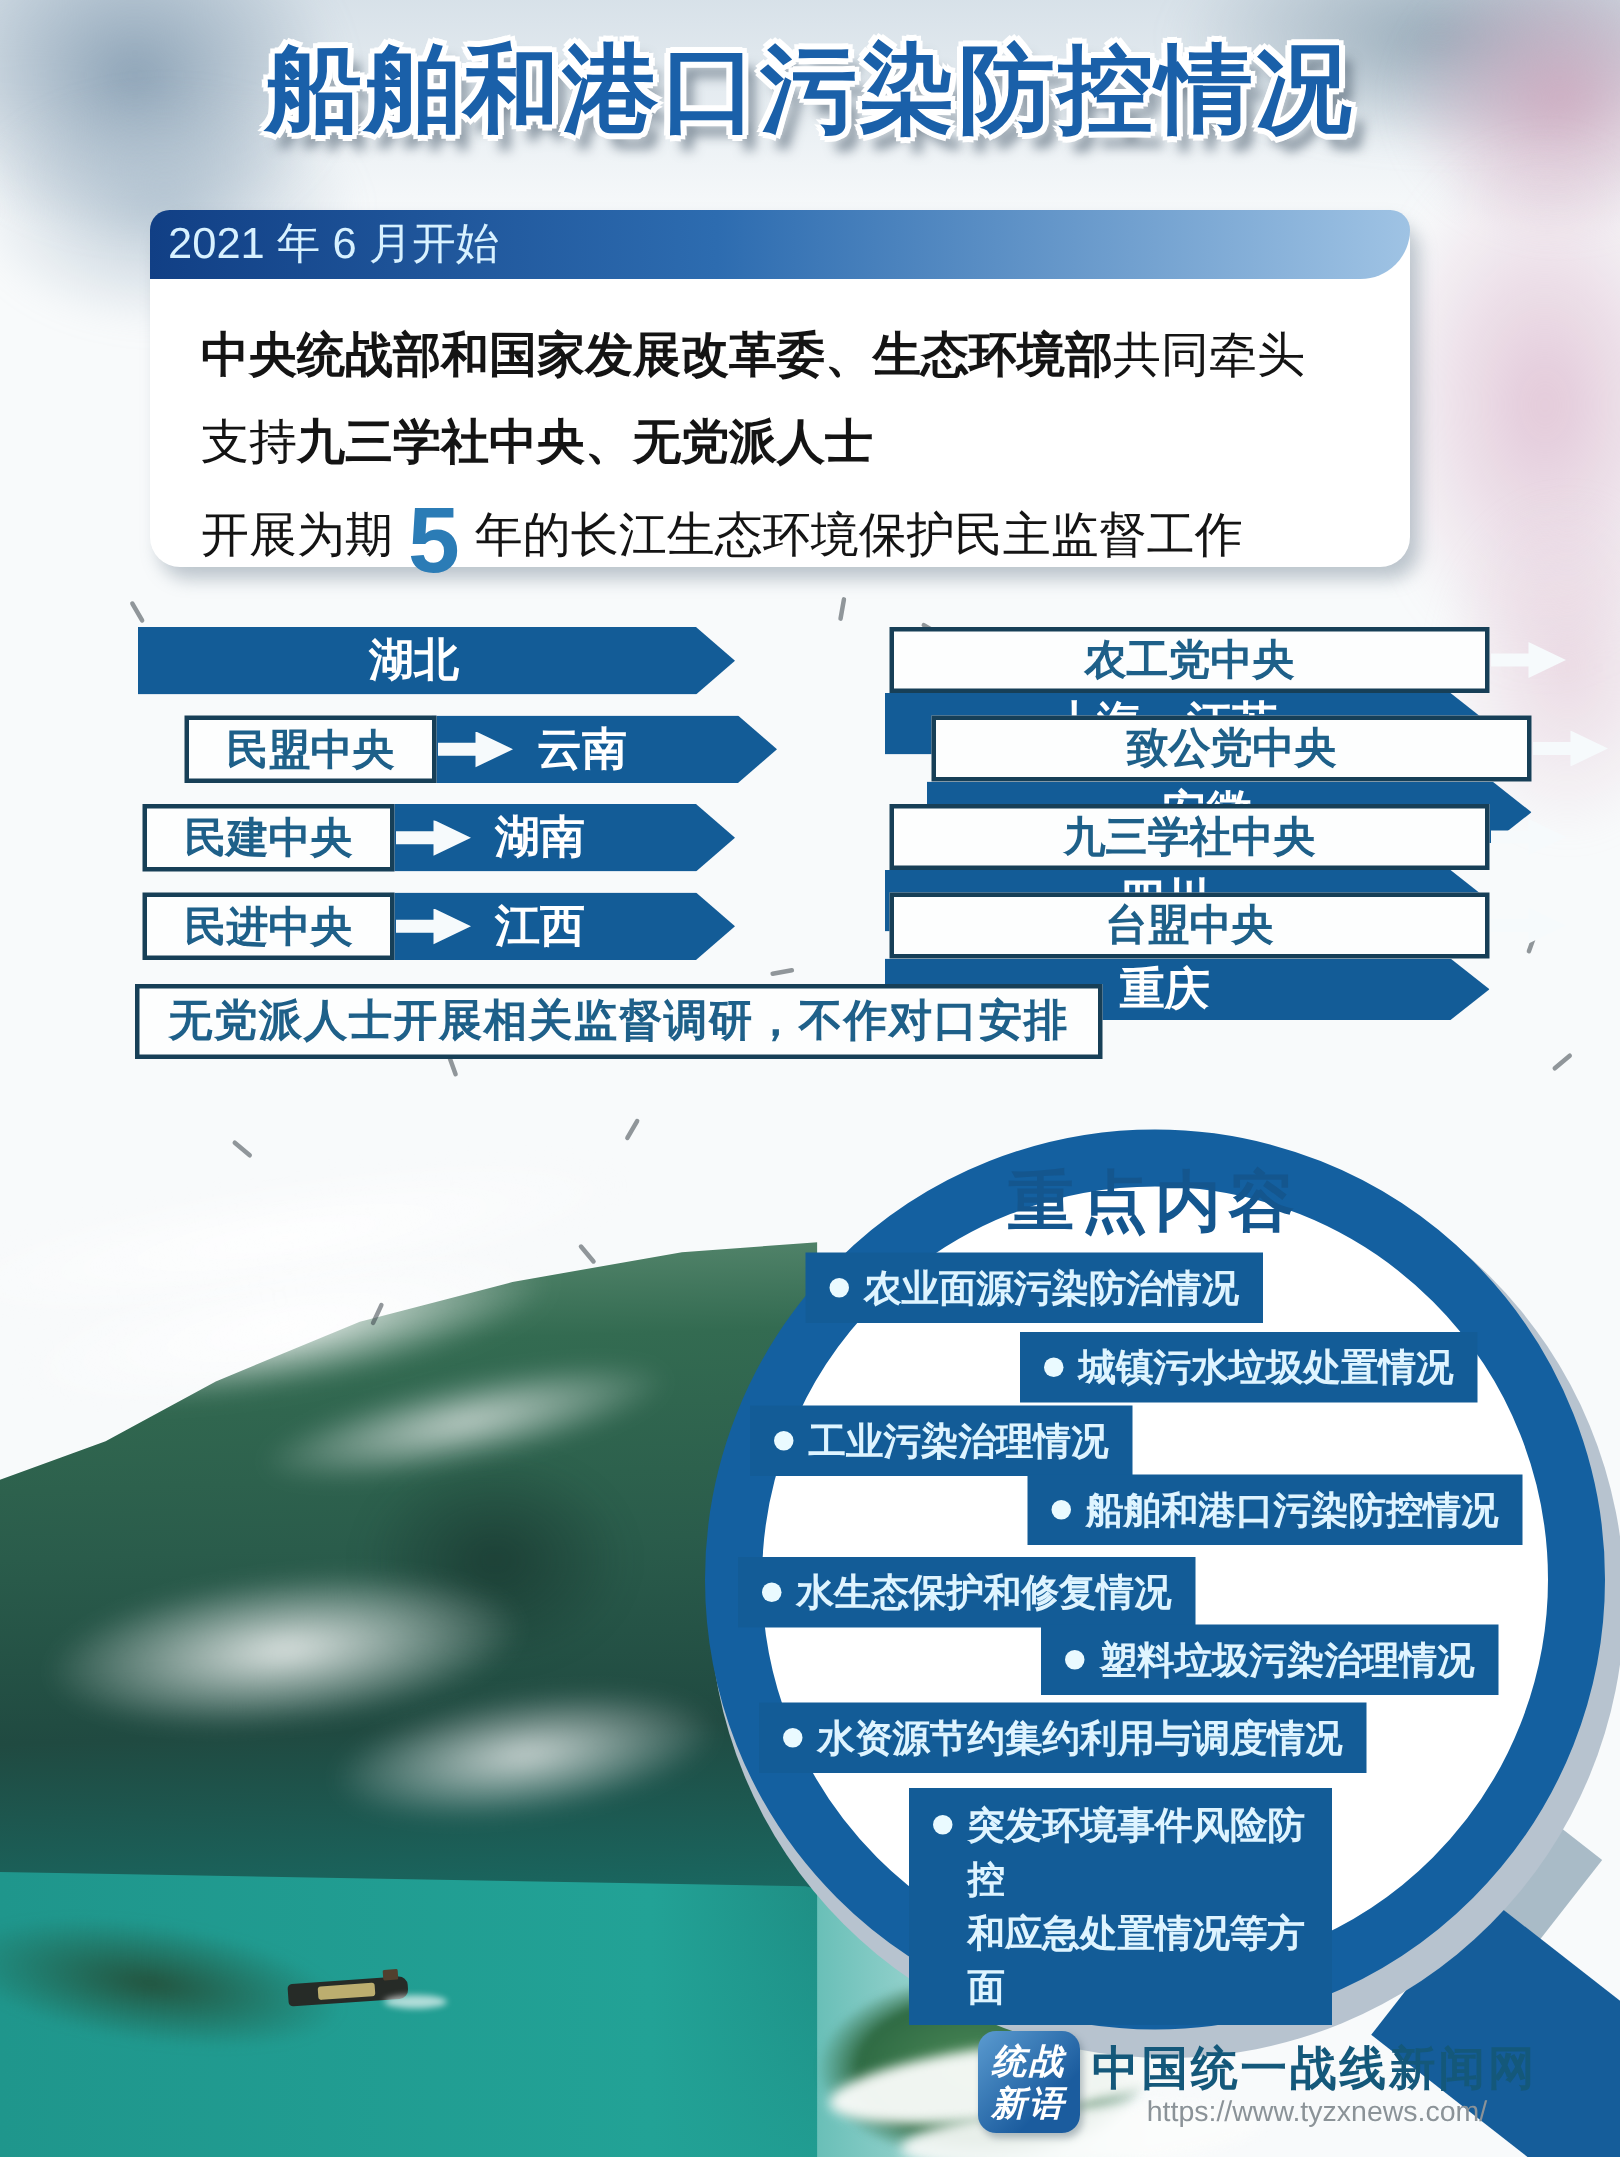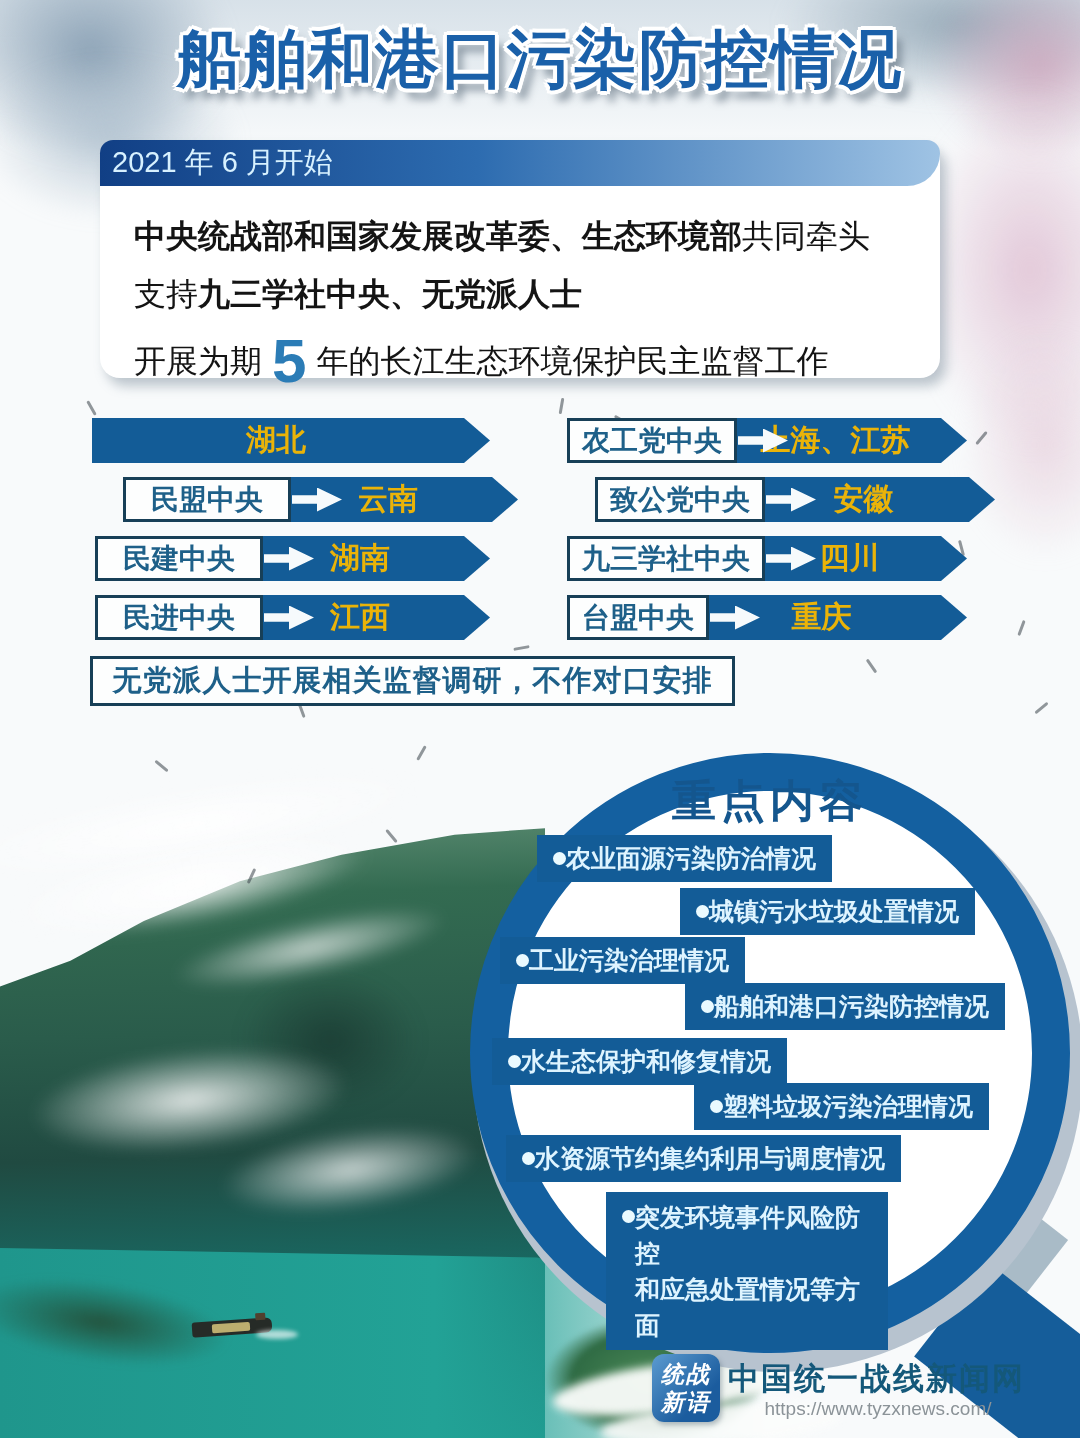--- a/index.html
+++ b/index.html
@@ -59,52 +59,52 @@
   
   .intro { position:absolute; left:100px; top:140px; width:840px; height:238px;
     background:#ffffff; border-radius:20px; box-shadow:6px 8px 12px rgba(98,118,134,.4); }
   .intro-badge { position:absolute; left:0; top:0; width:100%; height:46px;
     background:linear-gradient(90deg,#113f85 0%, #2d6cb0 45%, #9fc3e4 100%);
     border-radius:16px 16px 40px 0; color:#d7f1ff; font-size:29px;
     display:flex; align-items:center; padding-left:12px; }
   .intro-body { position:absolute; left:34px; top:58px; width:772px; color:#141414; }
   .intro-line { font-size:32px; line-height:40px; margin-top:18px; white-space:nowrap; }
   .intro-line .b { font-weight:bold; }
-  .intro-line3 { margin-top:22px; display:flex; align-items:center; }
+  .intro-line3 { margin-top:22px; display:flex; }
   .big-num { font-size:62px; font-weight:bold; color:#2b7cb6; margin:0 10px; line-height:50px; }
   
   .assign-row { position:absolute; height:45px; display:flex; align-items:stretch; }
   .party-box { position:relative; background:#fdfefe; border:3px solid #173f57;
     color:#1e6089; font-weight:bold; font-size:28px; display:flex; align-items:center;
     justify-content:center; padding:0 12px; z-index:2; }
   .arrow-glyph { position:absolute; right:-54px; top:50%; transform:translateY(-50%);
     width:50px; height:24px; background:#f6fafc; z-index:3;
     clip-path:polygon(0 32%, 50% 32%, 50% 0, 100% 50%, 50% 100%, 50% 68%, 0 68%); }
-  .region-bar { flex:1; margin-left:-3px; background:#135c97; color:#eab308;
+  .region-bar { flex:1; margin-left:-3px; background:#135c97; color:#ffffff;
     font-weight:bold; font-size:30px; display:flex; align-items:center; justify-content:center;
     padding-right:30px; clip-path:polygon(0 0, calc(100% - 26px) 0, 100% 50%, calc(100% - 26px) 100%, 0 100%); }
-  .row-l { left:95px; width:395px; } .row-r { left:567px; width:400px; }
+  .row-l { left:95px; width:395px; } .row-r { left:593px; width:400px;flex-direction:column; }
   .ry0 { top:418px; } .ry1 { top:477px;margin-left:28px; } .ry2 { top:536px; } .ry3 { top:595px; }
   .row-l .party-box { min-width:168px; }
   
   .note-box { position:absolute; left:90px; top:656px; width:645px; height:50px;
     background:#fdfefe; border:3px solid #173f57; color:#1e6089; font-weight:bold;
     font-size:29px; display:flex; align-items:center; justify-content:center; letter-spacing:1px; }
   
   .mag-collar { position:absolute; left:952px; top:1200px; width:92px; height:110px;
     background:#a9bbc7; transform:rotate(38deg); }
   .mag-handle { position:absolute; left:988px; top:1262px; width:280px; height:120px;
     background:#155d9a; transform:rotate(38deg); transform-origin:top left; }
   .mag-ring { position:absolute; left:470px; top:753px; width:600px; height:600px;
     border-radius:50%; background:#ffffff; border:38px solid #1460a0;
     box-shadow:8px 14px 0 5px #b7c3cf; }
   .mag-title { position:absolute; left:610px; top:772px; width:320px; text-align:center;
     font-size:44px; font-weight:bold; color:#14568e; letter-spacing:5px; }
   .focus-item { position:absolute; background:#135c97; color:#def4ff; font-weight:bold;
-    font-size:25px; display:flex; align-items:center; padding:7px 16px; white-space:nowrap; }
+    font-size:25px; display:flex; align-items:center; gap:10px; padding:7px 16px; white-space:nowrap; }
   .focus-dot { width:13px; height:13px; border-radius:50%; background:#eafaff; flex:none; }
   .fi-0 { left:537px; top:835px; }
   .fi-1 { left:680px; top:888px; }
   .fi-2 { left:500px; top:937px; }
   .fi-3 { left:685px; top:983px; }
   .fi-4 { left:492px; top:1038px; }
   .fi-5 { left:694px; top:1083px; }
   .fi-6 { left:506px; top:1135px; }
   .fi-7 { left:606px; top:1192px; width:282px; white-space:pre-line; align-items:flex-start; line-height:36px; }
   .fi-7 .focus-dot { margin-top:11px; }

